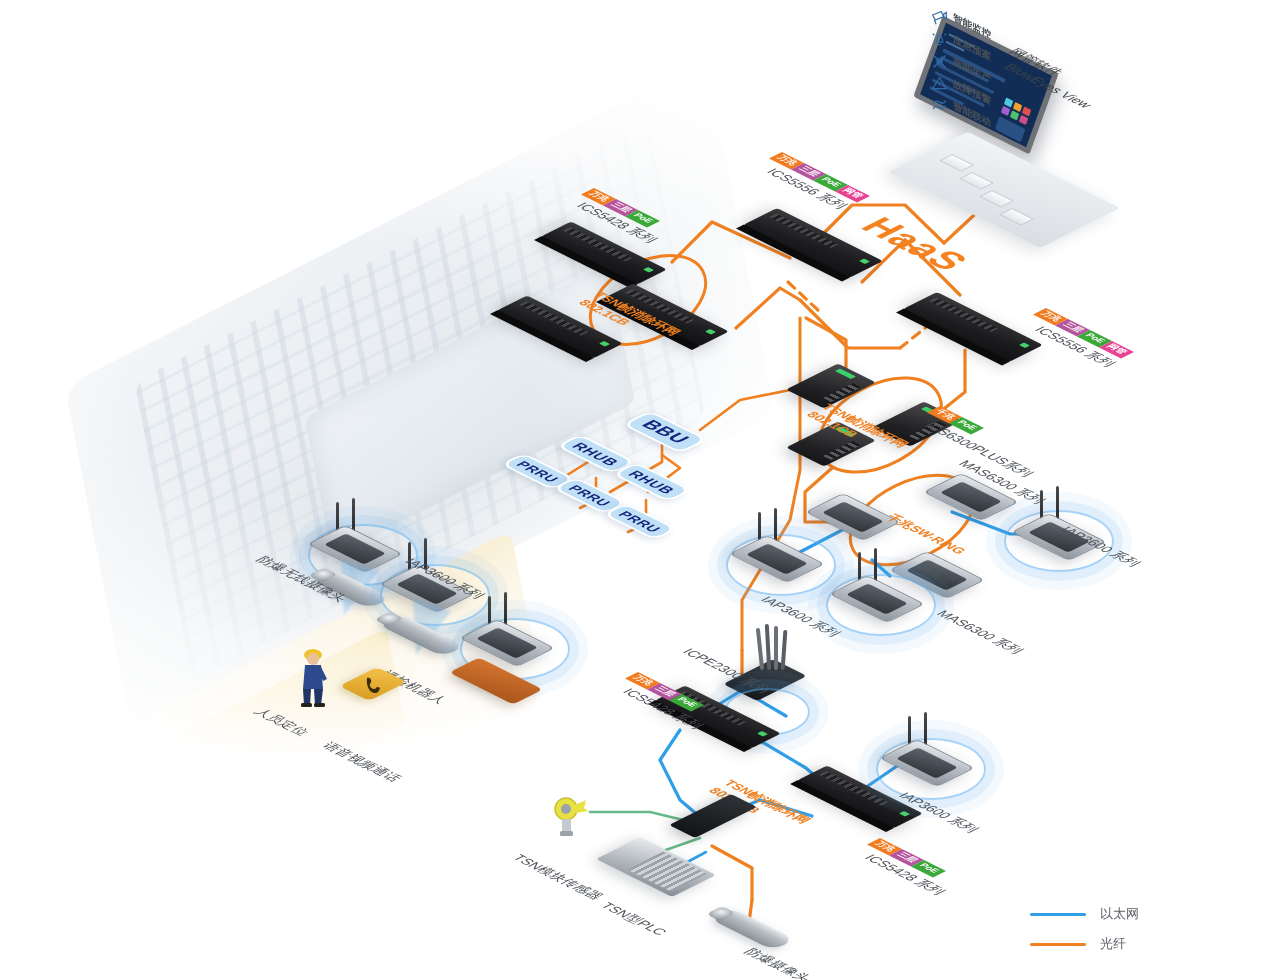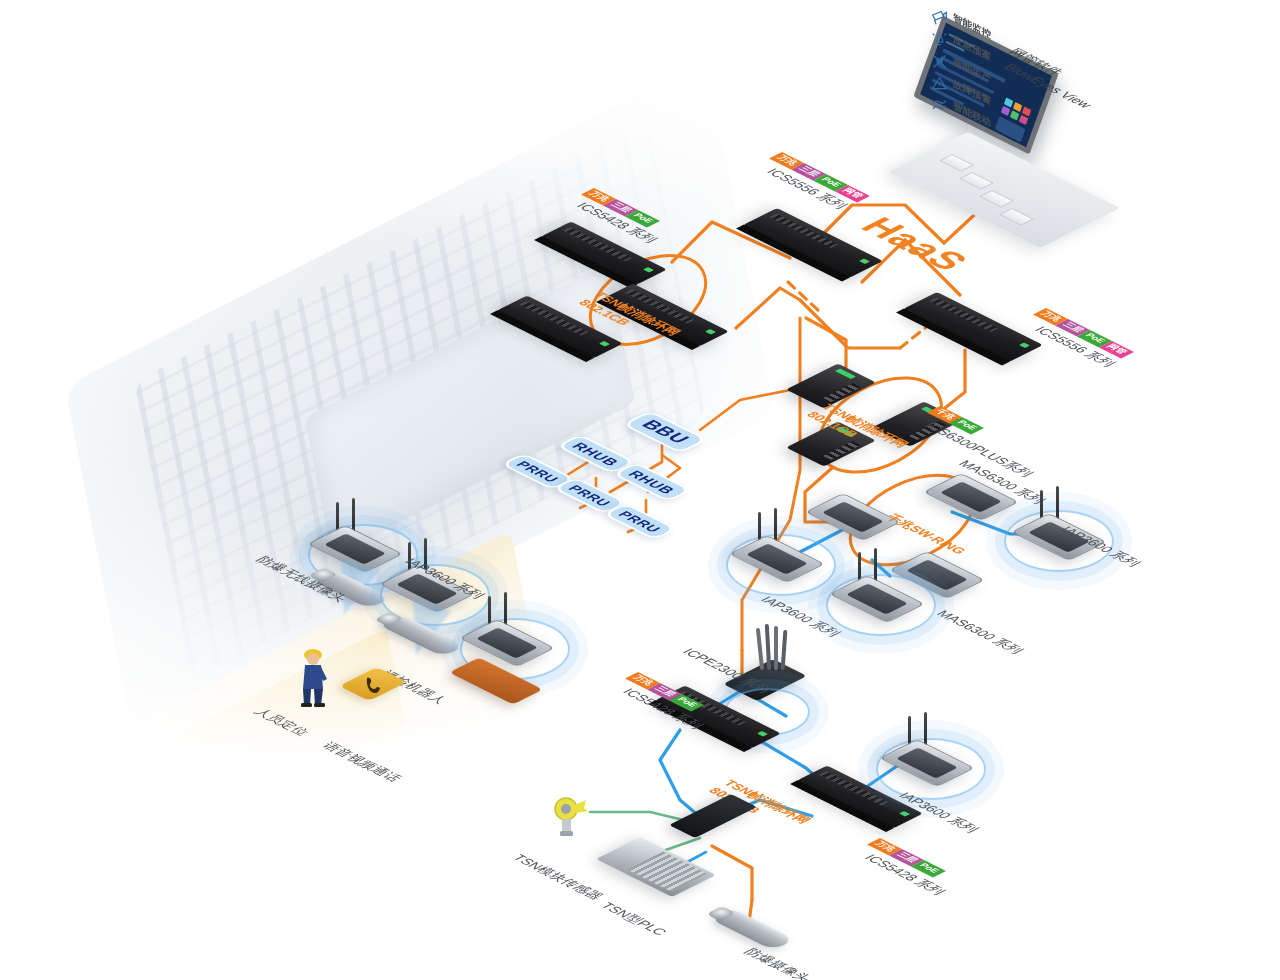--- a/index.html
+++ b/index.html
@@ -685,14 +685,24 @@
     <div class="feature" style="left:0px; top:92px;">
       <span class="ic">
         <svg viewBox="0 0 20 20" width="17" height="17">
             <path d="M3,8 C3,5 7,4 10,6 C13,8 17,7 17,4 M3,14 C3,11 7,10 10,12 C13,14 17,13 17,10" fill="none" stroke="#2f6ca8" stroke-width="1.5"></path>
           </svg>
       </span>
       <span class="tx">智能联动</span>
     </div>
   </div>
 
+  <div class="legend">
+    <div class="legend-row">
+      <span class="legend-line" style="background:#2f9fe8;"></span>
+      <span class="legend-tx">以太网</span>
+    </div>
+    <div class="legend-row">
+      <span class="legend-line" style="background:#f08020;"></span>
+      <span class="legend-tx">光纤</span>
+    </div>
+  </div>
 
 </div>
 
 </body></html>

